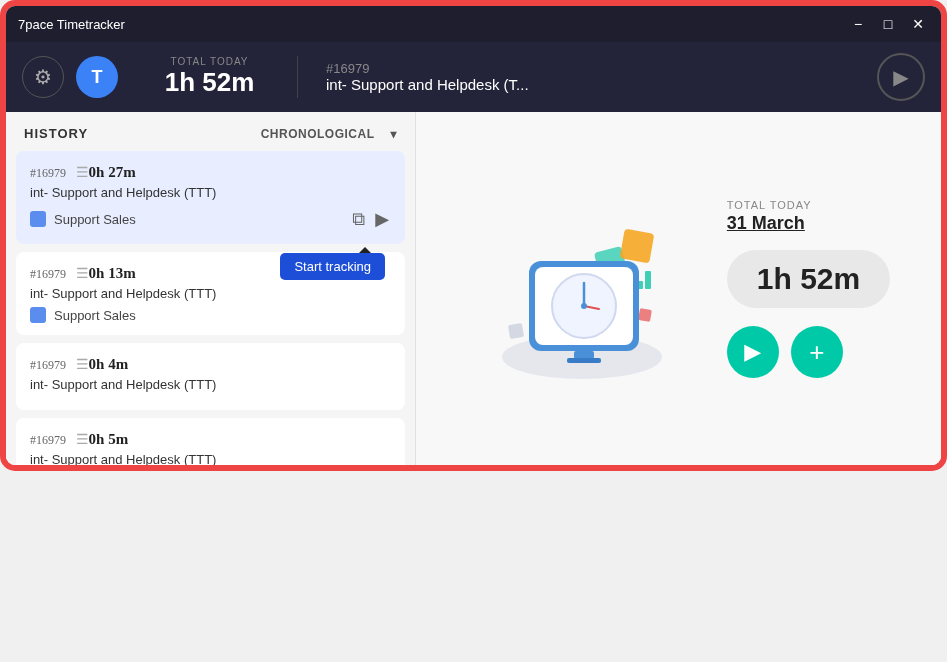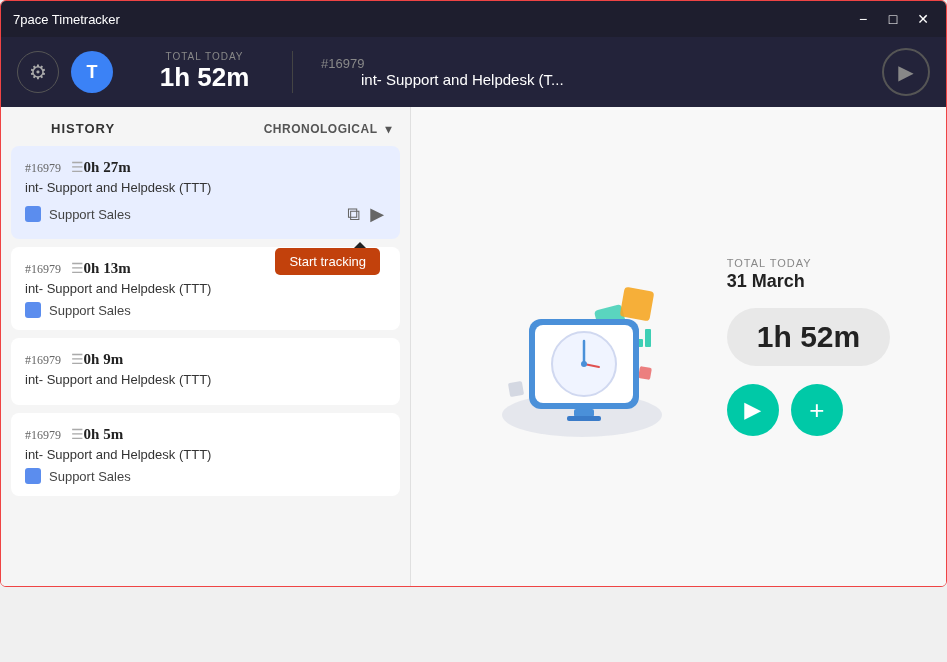--- a/index.html
+++ b/index.html
@@ -5,25 +5,25 @@
     * { box-sizing: border-box; margin: 0; padding: 0; }
     body {
       font-family: 'Segoe UI', Arial, sans-serif;
       background: #f0f0f0;
       width: 947px;
       height: 662px;
       overflow: hidden;
     }
     .window {
       width: 947px;
-      height: 587px;
+      height: 471px;
       display: flex;
       flex-direction: column;
-      border: 1px solid #ef4444;
-      border-radius: 6px;
+      border: 6px solid #ef4444;
+      border-radius: 15px;
       overflow: hidden;
     }
     
     .title-bar {
       background: #1e1e2e;
       height: 36px;
       display: flex;
       align-items: center;
       padding: 0 12px;
       flex-shrink: 0;
@@ -114,21 +114,20 @@
       color: #888;
       font-size: 13px;
     }
     .header-task-name {
       color: #ffffff;
       font-size: 15px;
       white-space: nowrap;
       overflow: hidden;
       text-overflow: ellipsis;
       max-width: 440px;
-      margin-left: 40px;
     }
     .header-play-btn {
       width: 48px;
       height: 48px;
       background: none;
       border: 2px solid #555;
       border-radius: 50%;
       color: #888;
       font-size: 20px;
       cursor: pointer;
@@ -159,31 +158,30 @@
       display: flex;
       align-items: center;
       justify-content: space-between;
       padding: 14px 18px 10px;
     }
     .history-title {
       font-size: 13px;
       font-weight: 700;
       color: #333;
       letter-spacing: 1px;
-      margin-left: 32px;
     }
     .sort-btn {
       background: none;
       border: none;
       cursor: pointer;
       font-size: 12px;
       color: #555;
       display: flex;
       align-items: flex-end;
-      gap: 8px;
+      gap: 16px;
       font-weight: 600;
       letter-spacing: 0.5px;
     }
 
     .history-list {
       overflow-y: auto;
       flex: 1;
       padding: 0 10px 10px;
     }
     .history-item {
@@ -254,21 +252,21 @@
       font-size: 18px;
       display: flex;
       align-items: center;
       justify-content: center;
       padding: 2px;
     }
 
     
     .tooltip {
       position: absolute;
-      background: #c2410c;
+      background: #1d4ed8;
       color: #fff;
       font-size: 13px;
       padding: 6px 14px;
       border-radius: 5px;
       bottom: -36px;
       right: 20px;
       white-space: nowrap;
       z-index: 100;
     }
     .tooltip::before {
@@ -310,20 +308,21 @@
       color: #888;
       font-size: 11px;
       letter-spacing: 1px;
       text-transform: uppercase;
     }
     .stats-date {
       color: #222;
       font-size: 18px;
       font-weight: 600;
       margin-top: 2px;
+      text-decoration: underline;
     }
     .stats-time-box {
       background: #e8e8e8;
       border-radius: 30px;
       padding: 12px 30px;
       font-size: 30px;
       font-weight: 800;
       color: #222;
       margin-top: 4px;
     }
@@ -444,21 +443,21 @@
             </div>
           </div>
         </div>
 
         <div class="history-item">
           <div class="item-top">
             <div>
               <span class="item-id">#16979</span>
               <span class="item-comment-icon">☰</span>
             </div>
-            <span class="item-duration">0h 9m</span>
+            <span class="item-duration">0h 4m</span>
           </div>
           <div class="item-title">int- Support and Helpdesk (TTT)</div>
         </div>
 
         <div class="history-item">
           <div class="item-top">
             <div>
               <span class="item-id">#16979</span>
               <span class="item-comment-icon">☰</span>
             </div>

